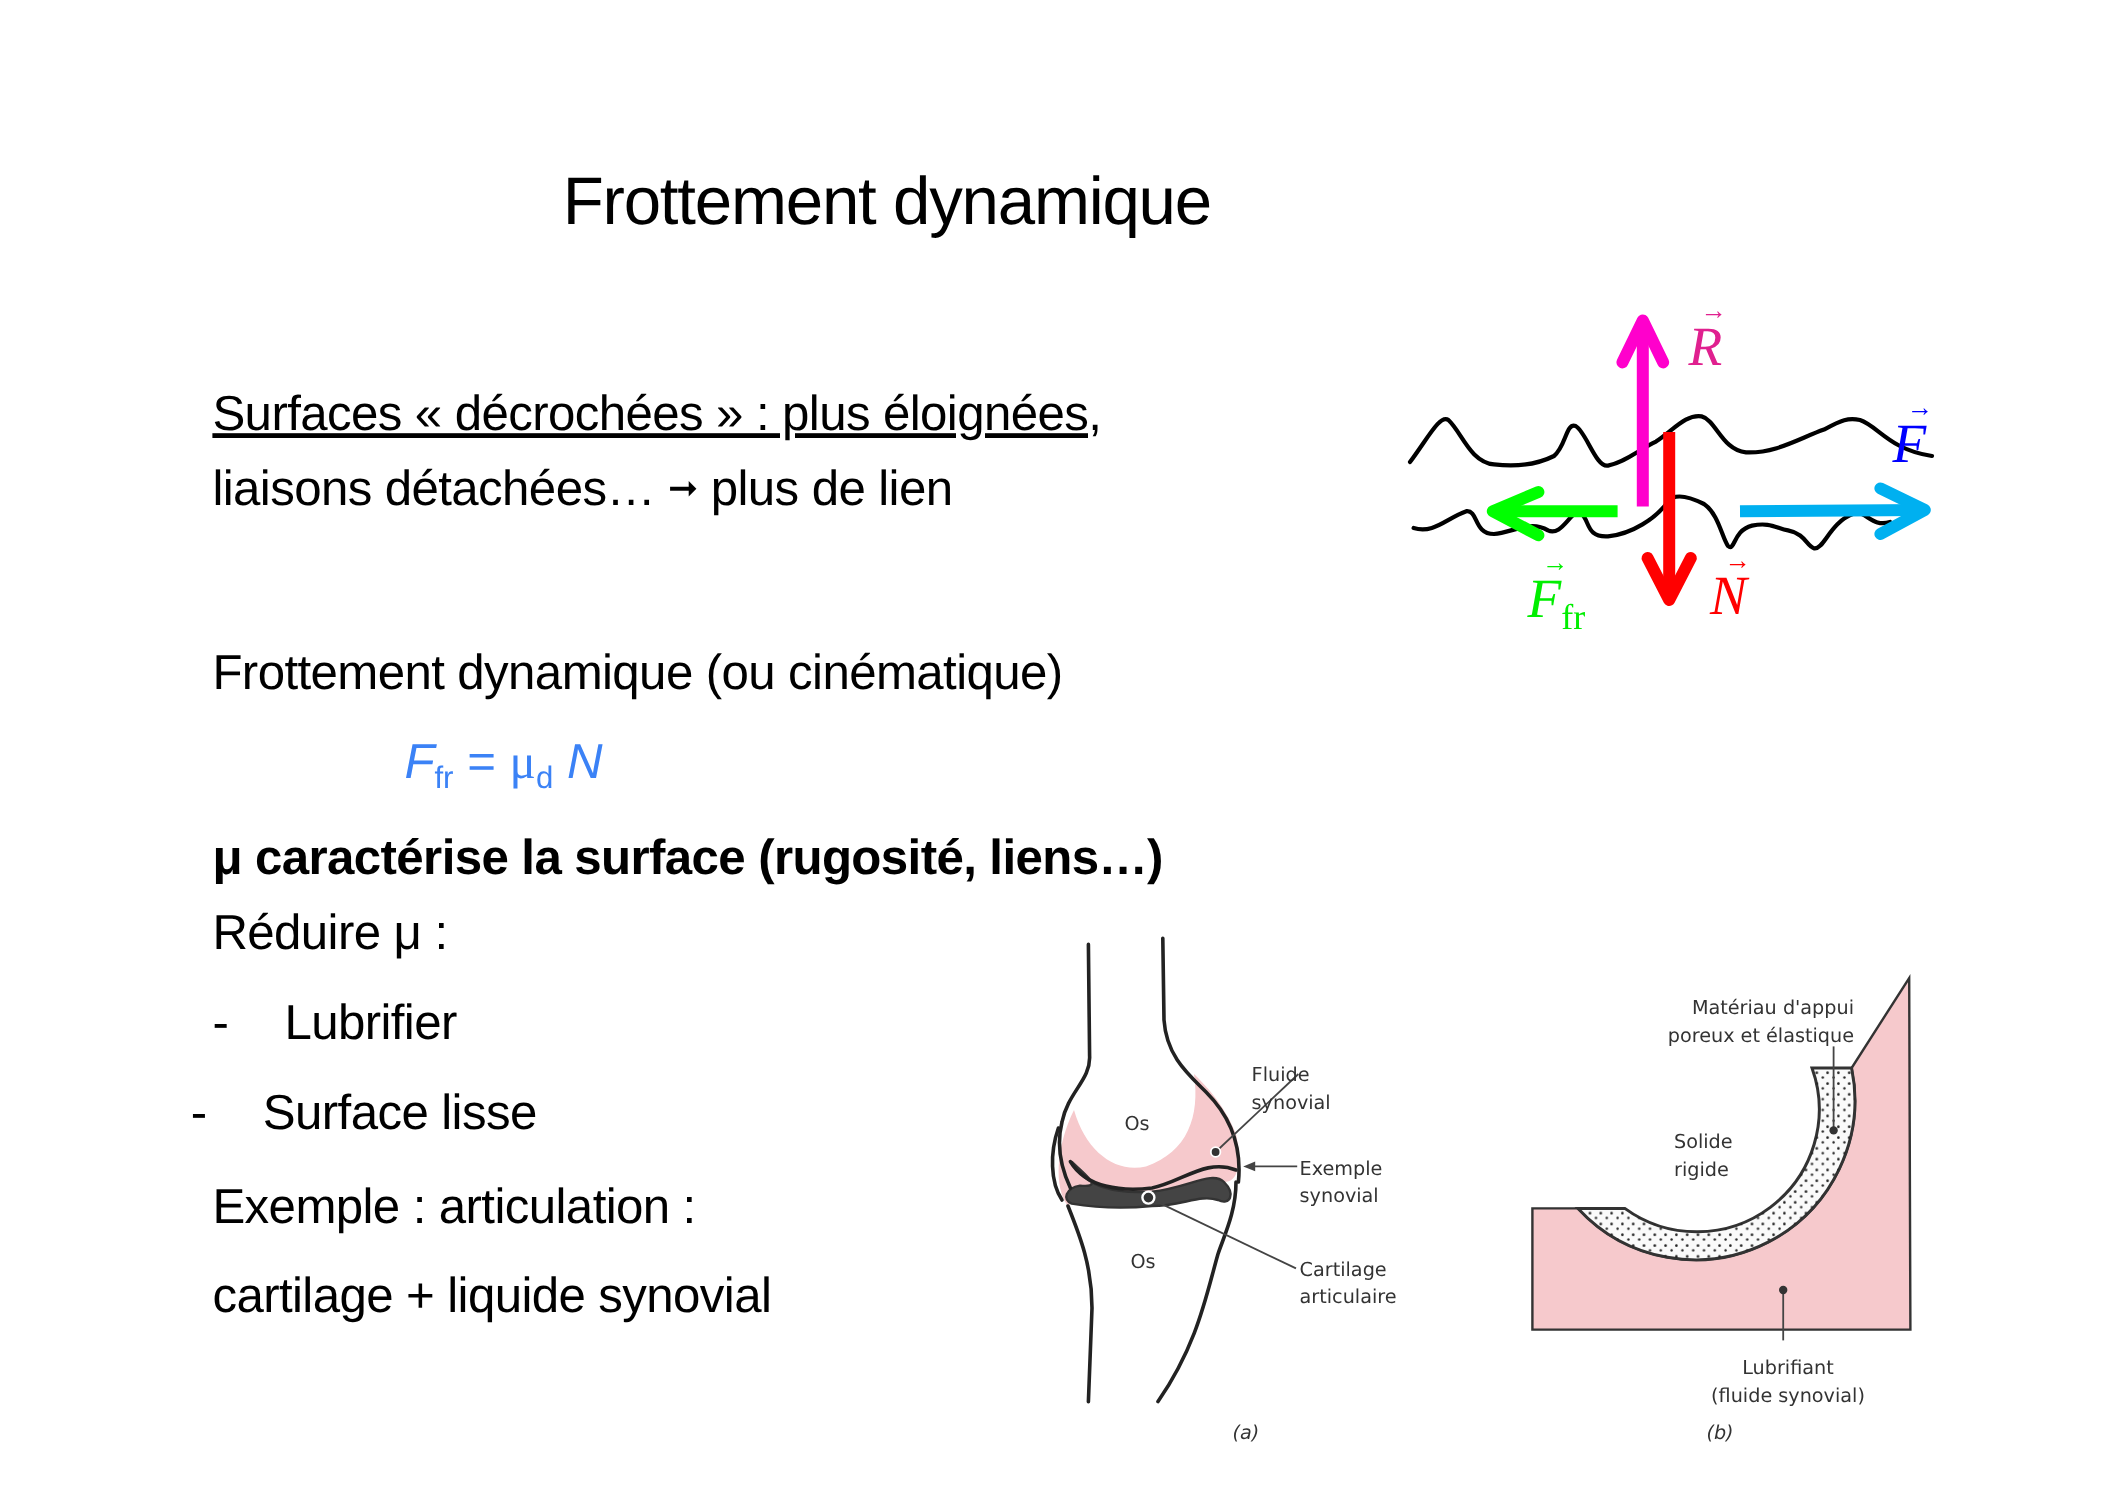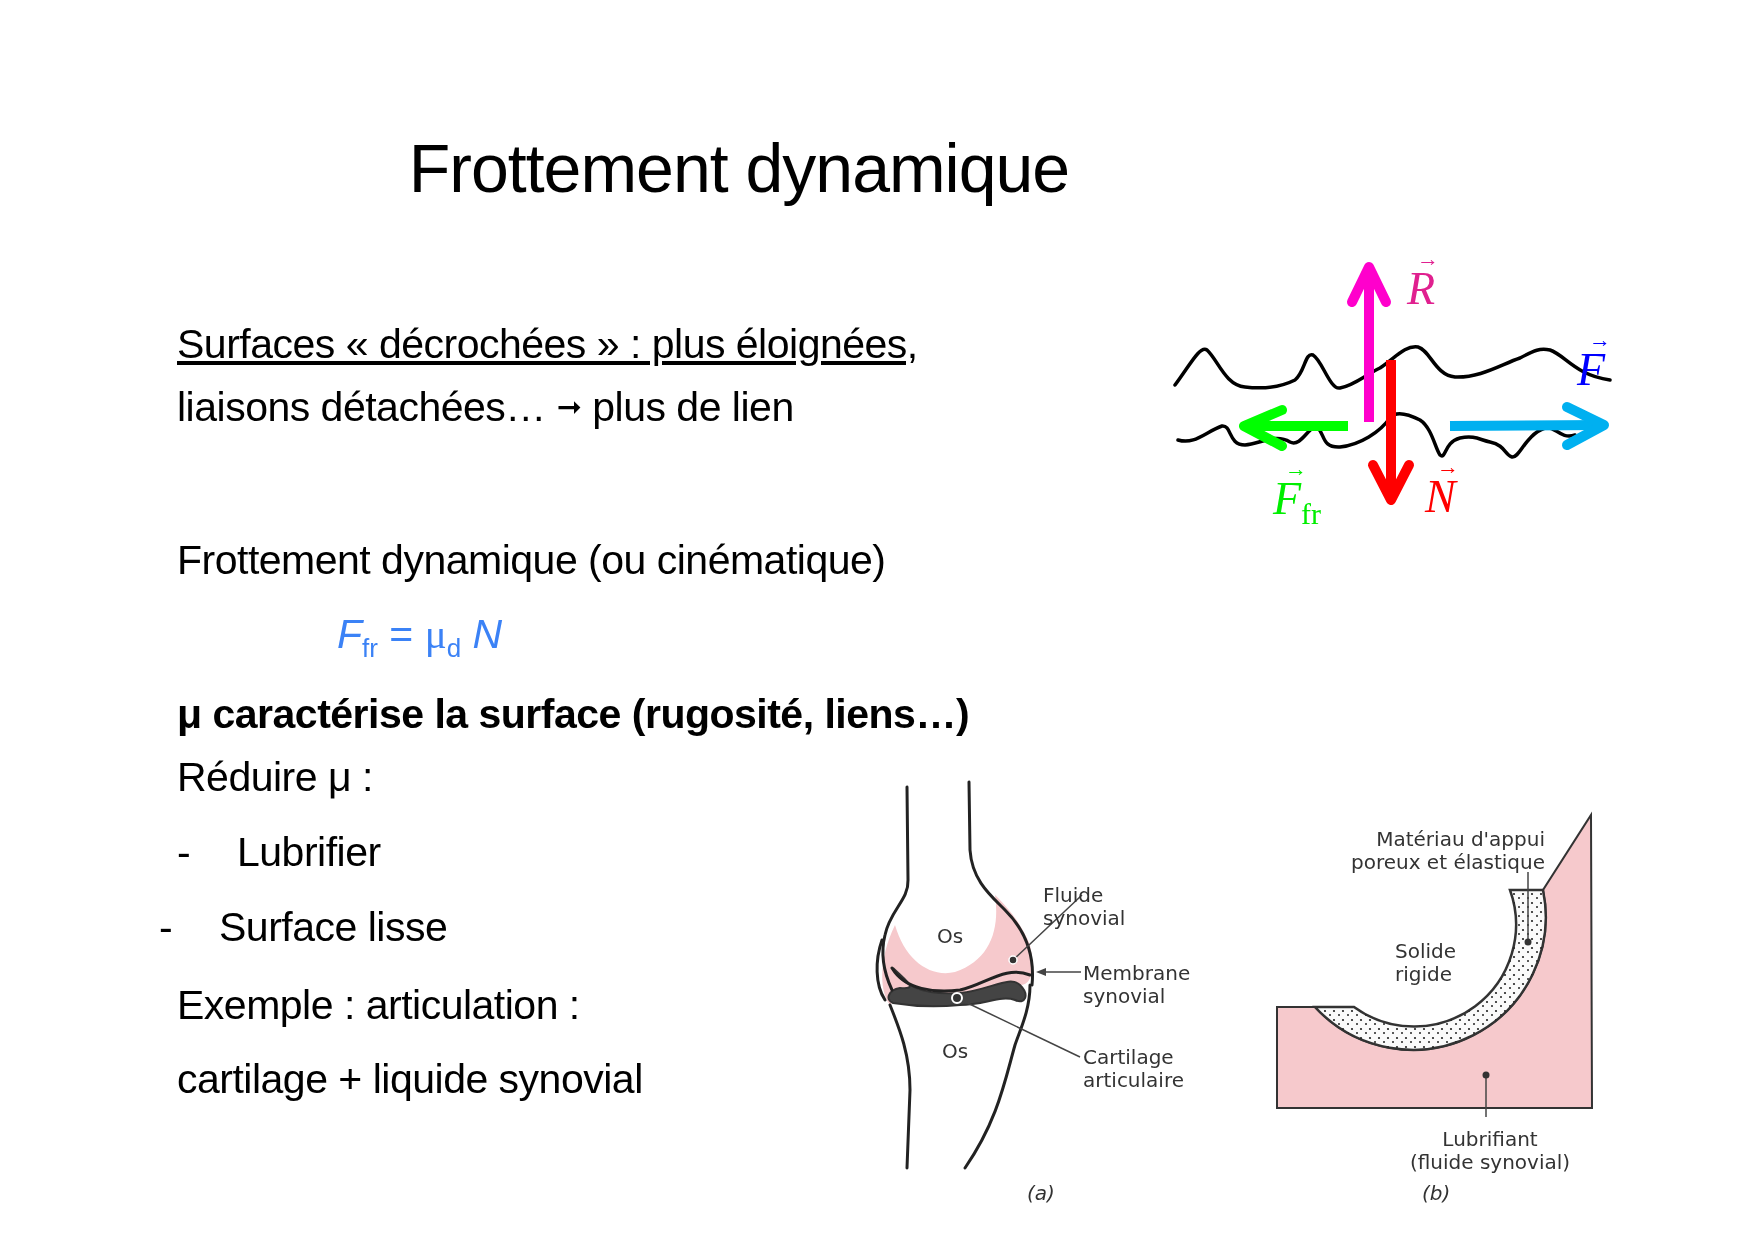--- a/index.html
+++ b/index.html
@@ -1,25 +1,25 @@
 <!DOCTYPE html>
 <html><head>
 <meta charset="utf-8">
 <style>
   html, body { margin:0; padding:0; background:#ffffff; }
   body { width:1755px; height:1240px; position:relative; overflow:hidden;
          font-family:"Liberation Sans", sans-serif; color:#000; }
   .abs { position:absolute; white-space:nowrap; }
-  .title { left:0; width:1478px; top:118px; text-align:center; font-size:68px; line-height:100px; letter-spacing:-1px; }
+  .title { left:0; width:1478px; top:118px; text-align:center; font-size:56px; line-height:100px; letter-spacing:-1px; }
   .body-line { font-size:41px; line-height:48px; letter-spacing:-0.5px; }
   .red { color:#3b82f6; }
   .formula { font-size:41px; line-height:48px; }
   .formula sub { font-size:26px; vertical-align:-9px; }
   .it { font-style:italic; }
-  .fig-label { font-size:20px; line-height:23px; color:#333; font-family:"DejaVu Sans", sans-serif; }
+  .fig-label { font-size:16px; line-height:23px; color:#333; font-family:"DejaVu Sans", sans-serif; }
   svg { position:absolute; overflow:visible; }
   .vec { font-family:"Liberation Serif", serif; font-style:italic; font-size:46px; }
   .vec sub { font-style:normal; font-size:30px; }
 </style>
 </head>
 <body>
 
 <div class="abs title">Frottement dynamique</div>
 
 <div class="abs body-line" style="left:177px; top:320px;text-decoration:underline;">Surfaces « décrochées » : plus éloignées,</div>
@@ -99,21 +99,21 @@
   <circle cx="957" cy="998" r="5" fill="#333" stroke="#fff" stroke-width="2"></circle>
 </svg>
 
 <div class="abs fig-label" style="left:937px; top:925px;">Os</div>
 <div class="abs fig-label" style="left:942px; top:1040px;">Os</div>
 <div class="abs fig-label" style="left:1043px; top:884px;">
     <div>Fluide</div>
     <div>synovial</div>
   </div>
 <div class="abs fig-label" style="left:1083px; top:962px;">
-    <div>Membrane</div>
+    <div>Exemple</div>
     <div>synovial</div>
   </div>
 <div class="abs fig-label" style="left:1083px; top:1046px;">
     <div>Cartilage</div>
     <div>articulaire</div>
   </div>
 <div class="abs fig-label" style="left:1027px; top:1182px; font-style:italic;">(a)</div>
 
 <svg style="left:0;top:0;" width="1755" height="1240">
   <defs>

